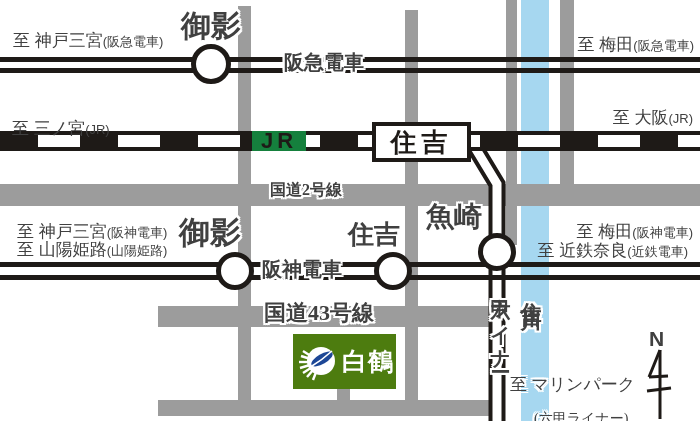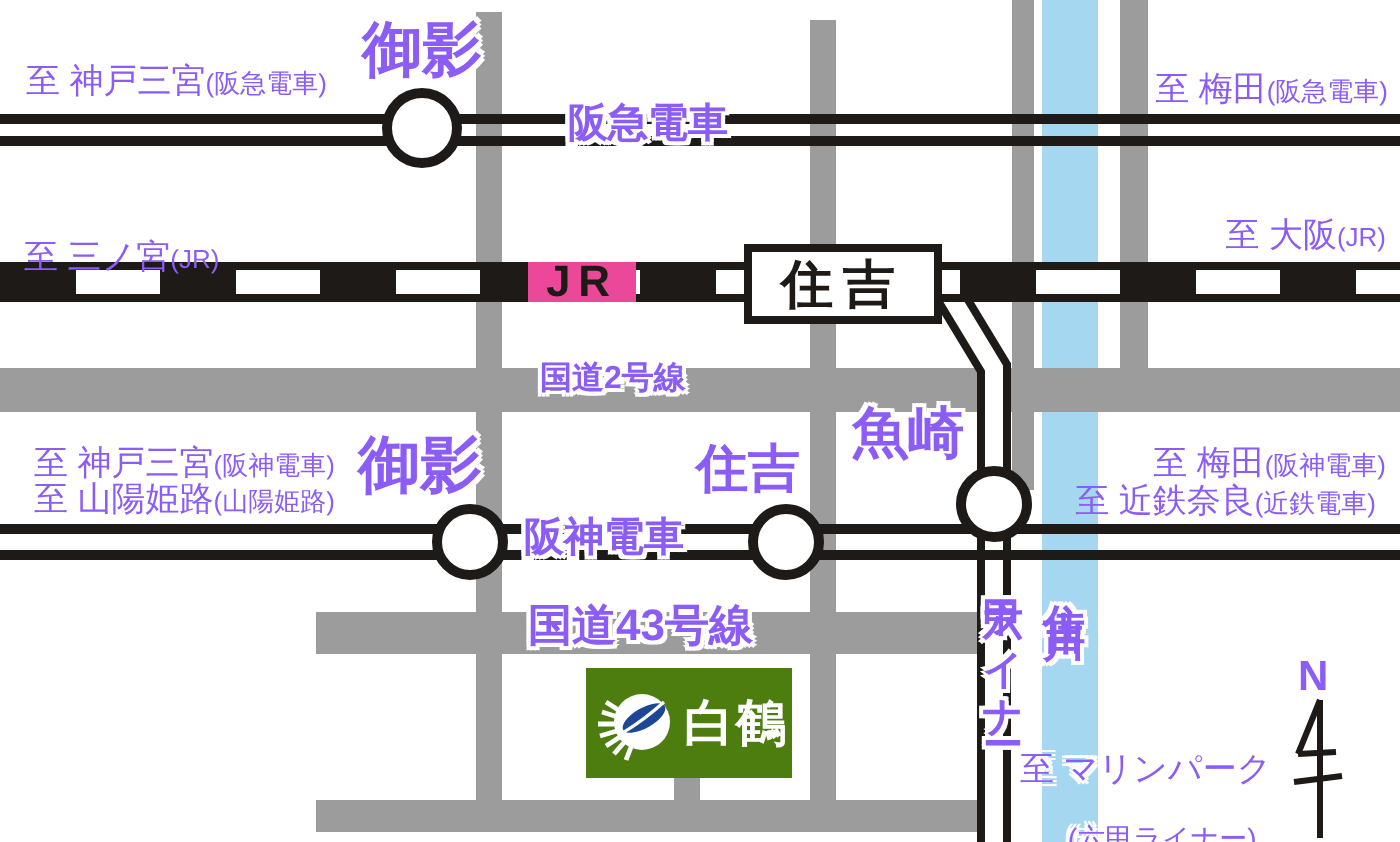--- a/index.html
+++ b/index.html
@@ -7,34 +7,34 @@
     position:relative;width:700px;height:421px;background:#ffffff;
     overflow:hidden;font-family:"Liberation Sans",sans-serif;color:#1e1a17;
   }
   .abs{position:absolute;}
   .road{position:absolute;background:#9c9c9c;}
   .railbar{position:absolute;background:#1e1a17;height:5px;left:0;width:700px;}
   .station-circle{
     position:absolute;background:#fff;border:5px solid #1e1a17;border-radius:50%;
     box-sizing:border-box;
   }
-  .lbl{position:absolute;line-height:1.05;white-space:nowrap;color:#8b5cf6;}
+  .lbl{position:absolute;line-height:1.05;white-space:nowrap;color:#404040;}
   .dest{font-size:17px;}
   .dest .sub{font-size:13px;}
   .bold{font-weight:700;}
   .halo{text-shadow:-2px -2px 0 #fff,2px -2px 0 #fff,-2px 2px 0 #fff,2px 2px 0 #fff,
-        -2px 0 0 #fff,2px 0 0 #fff,0 -2px 0 #fff,0 2px 0 #fff;}
+        -2px 0 0 #fff,2px 0 0 #fff,0 -2px 0 #fff,0 2px 0 #fff;font-family:Liberation Serif, serif;}
   .vtext{writing-mode:vertical-rl;text-orientation:mixed;}
   #jr-band{
     position:absolute;left:0;top:131;top:131px;width:700px;height:20px;box-sizing:border-box;
     border-top:4px solid #1e1a17;border-bottom:4px solid #1e1a17;
     background:repeating-linear-gradient(90deg,#1e1a17 0 38px,#ffffff 38px 80px);
   }
   #jr-patch{
-    position:absolute;left:264px;top:131px;width:54px;height:20px;background:#ec4899;
+    position:absolute;left:252px;top:131px;width:54px;height:20px;background:#15803d;
     display:flex;align-items:center;justify-content:center;
     font-size:22px;font-weight:700;letter-spacing:4px;
   }
   #jr-sumiyoshi-box{
     position:absolute;left:372px;top:122px;width:99px;height:40px;background:#fff;
     border:4px solid #1e1a17;box-sizing:border-box;display:flex;align-items:center;
     justify-content:center;font-size:26px;font-weight:700;letter-spacing:5px;
   }
   #hakutsuru{
     position:absolute;left:293px;top:334px;width:103px;height:55px;background:#4d7c0f;

